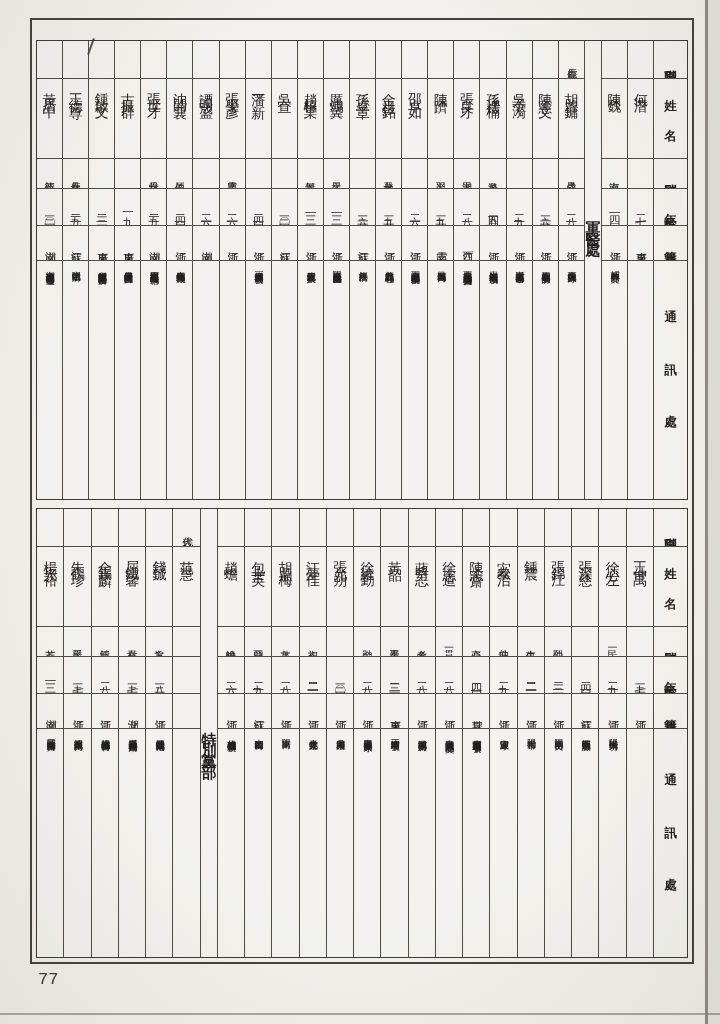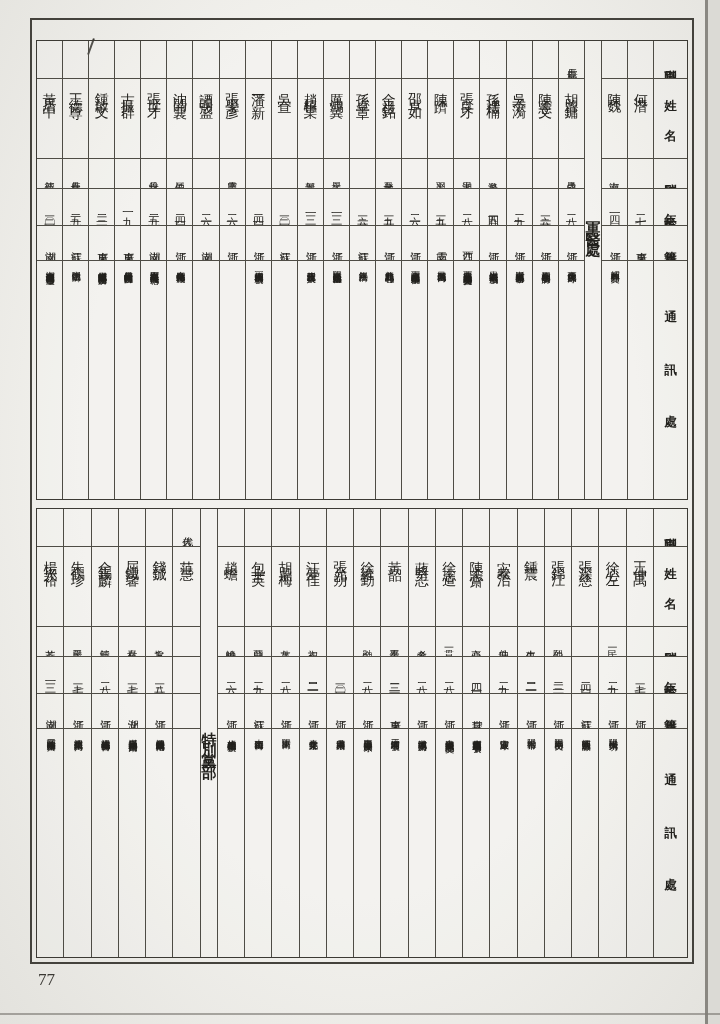--- a/index.html
+++ b/index.html
@@ -69,21 +69,21 @@
   .header-col .cell.origin .vtext{letter-spacing:0.2em;}
   .header-col .cell.addr{align-items:center;padding-top:0;}
   .header-col .cell.addr .vtext{letter-spacing:4.2em;height:auto;}
 
   .section-label{
     font-size:15px;font-weight:700;letter-spacing:0.7em;
   }
 
   .page-num{
     position:absolute;left:38px;top:970px;
-    font-family:Liberation Serif, serif;font-size:17px;color:#3a3833;
+    font-family:Liberation Mono, monospace;font-size:17px;color:#3a3833;
   }
   .edge-right{
     position:absolute;left:705px;top:0;width:3px;height:1024px;
     background:#6b6862;opacity:.75;
   }
   .edge-right-pale{
     position:absolute;left:708px;top:0;width:12px;height:1024px;
     background:#dbdad5;
   }
   .edge-bottom{

